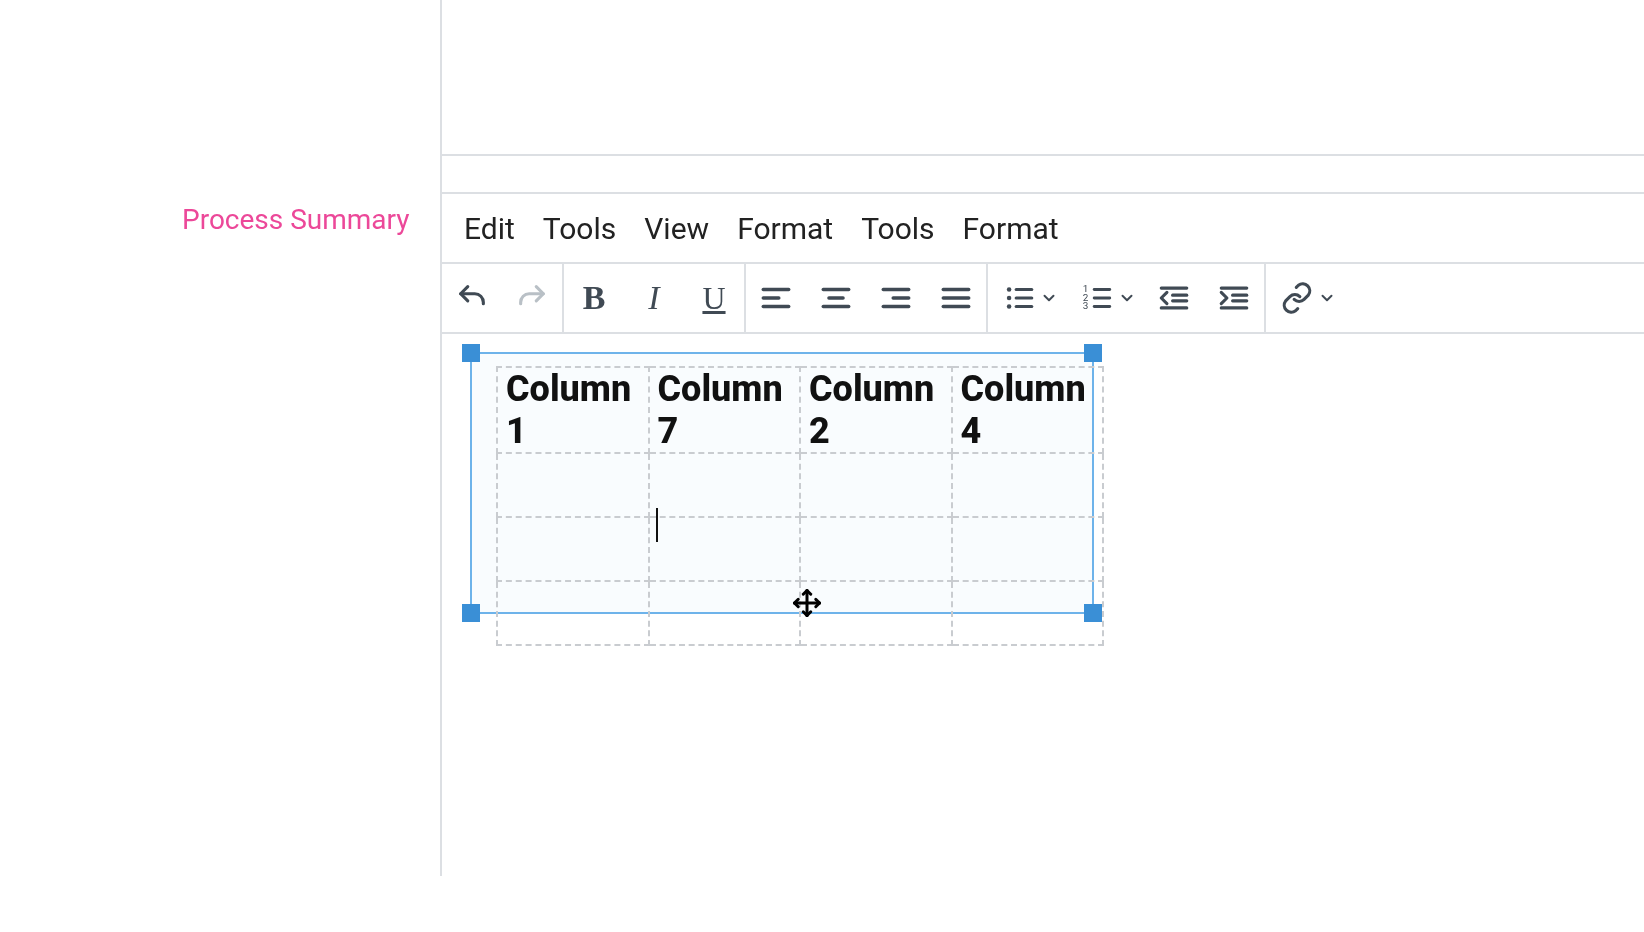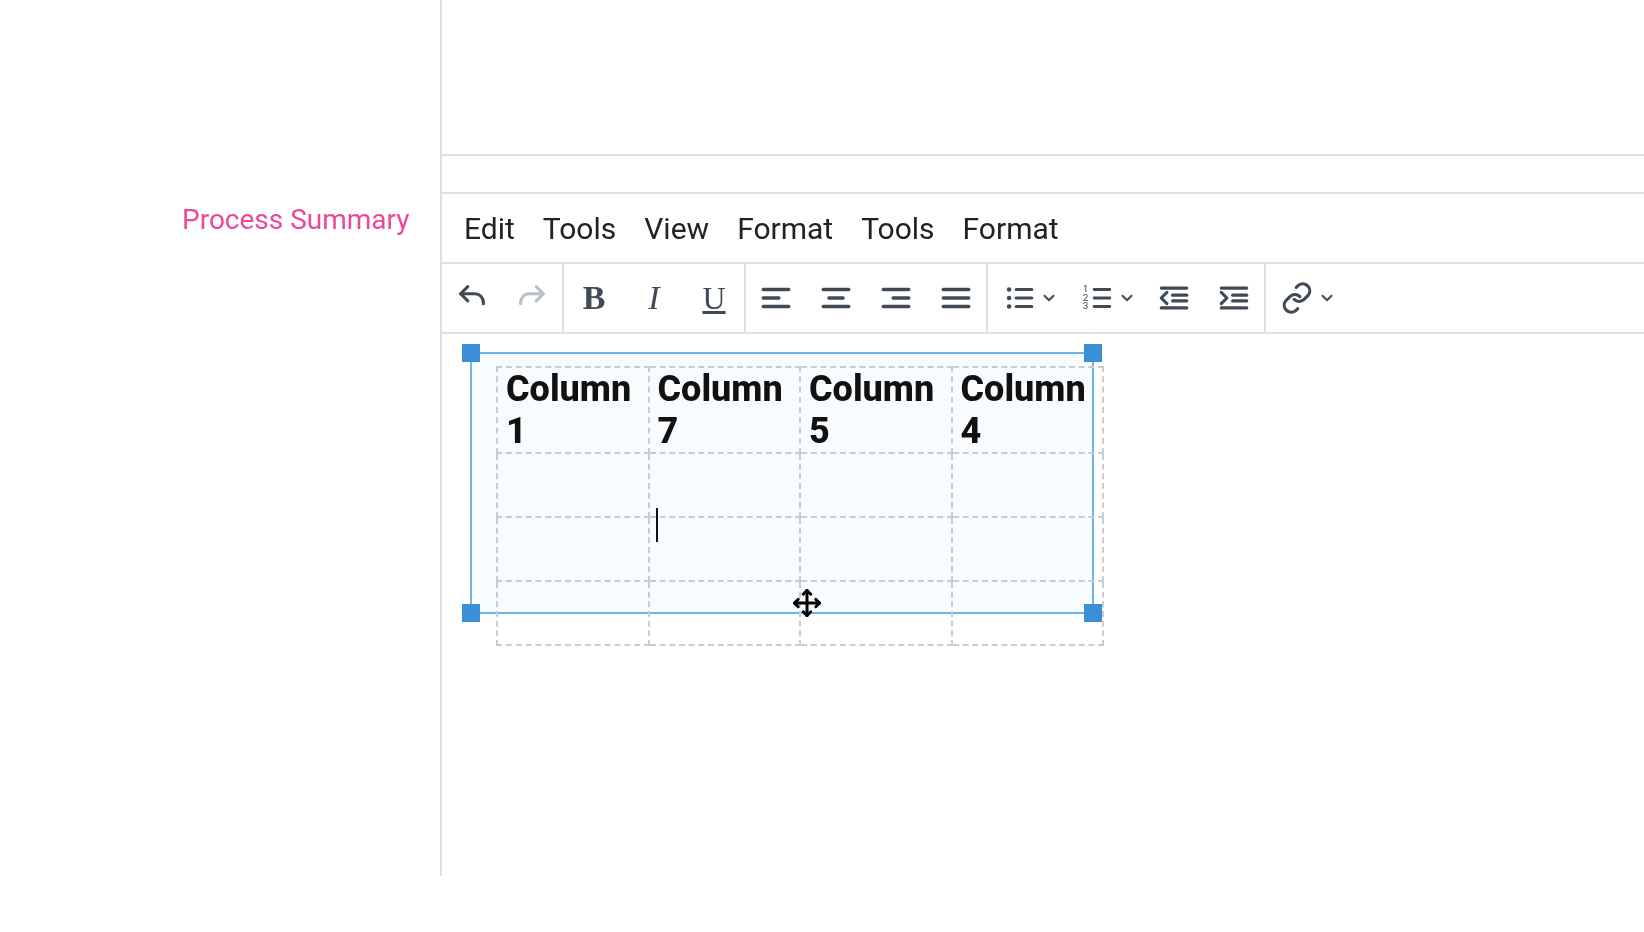--- a/index.html
+++ b/index.html
@@ -205,21 +205,21 @@
           <div class="handle tl"></div>
           <div class="handle tr"></div>
           <div class="handle bl"></div>
           <div class="handle br"></div>
 
           <table class="tbl">
             <thead>
               <tr>
                 <th>Column 1</th>
                 <th>Column 7</th>
-                <th>Column 5</th>
+                <th>Column 2</th>
                 <th>Column 4</th>
               </tr>
             </thead>
             <tbody>
               <tr>
                 <td></td>
                 <td></td>
                 <td></td>
                 <td></td>
               </tr>

